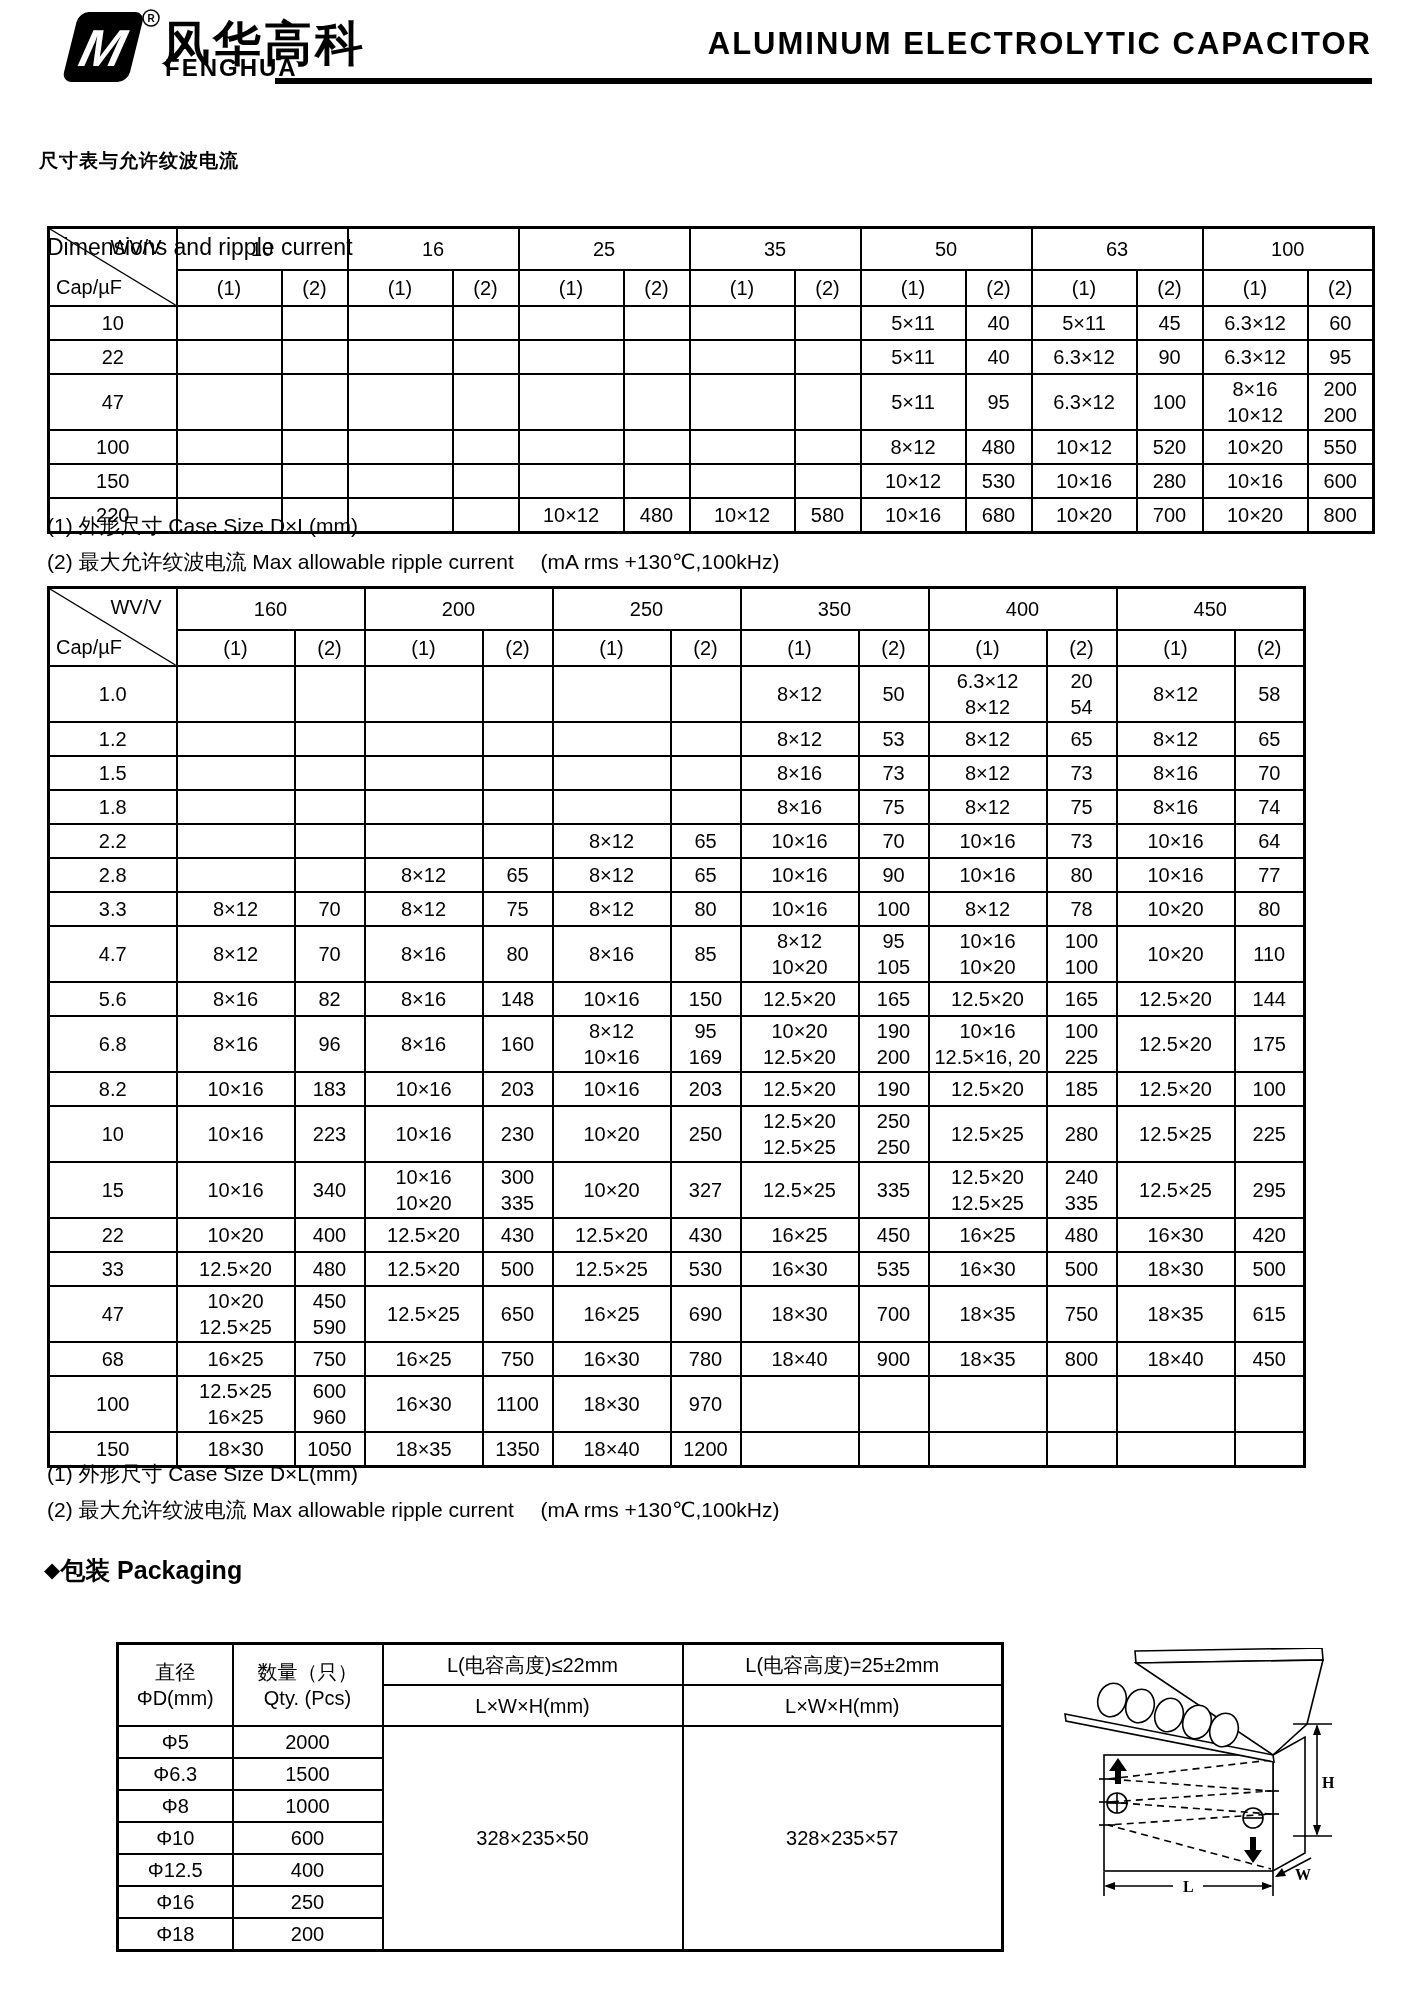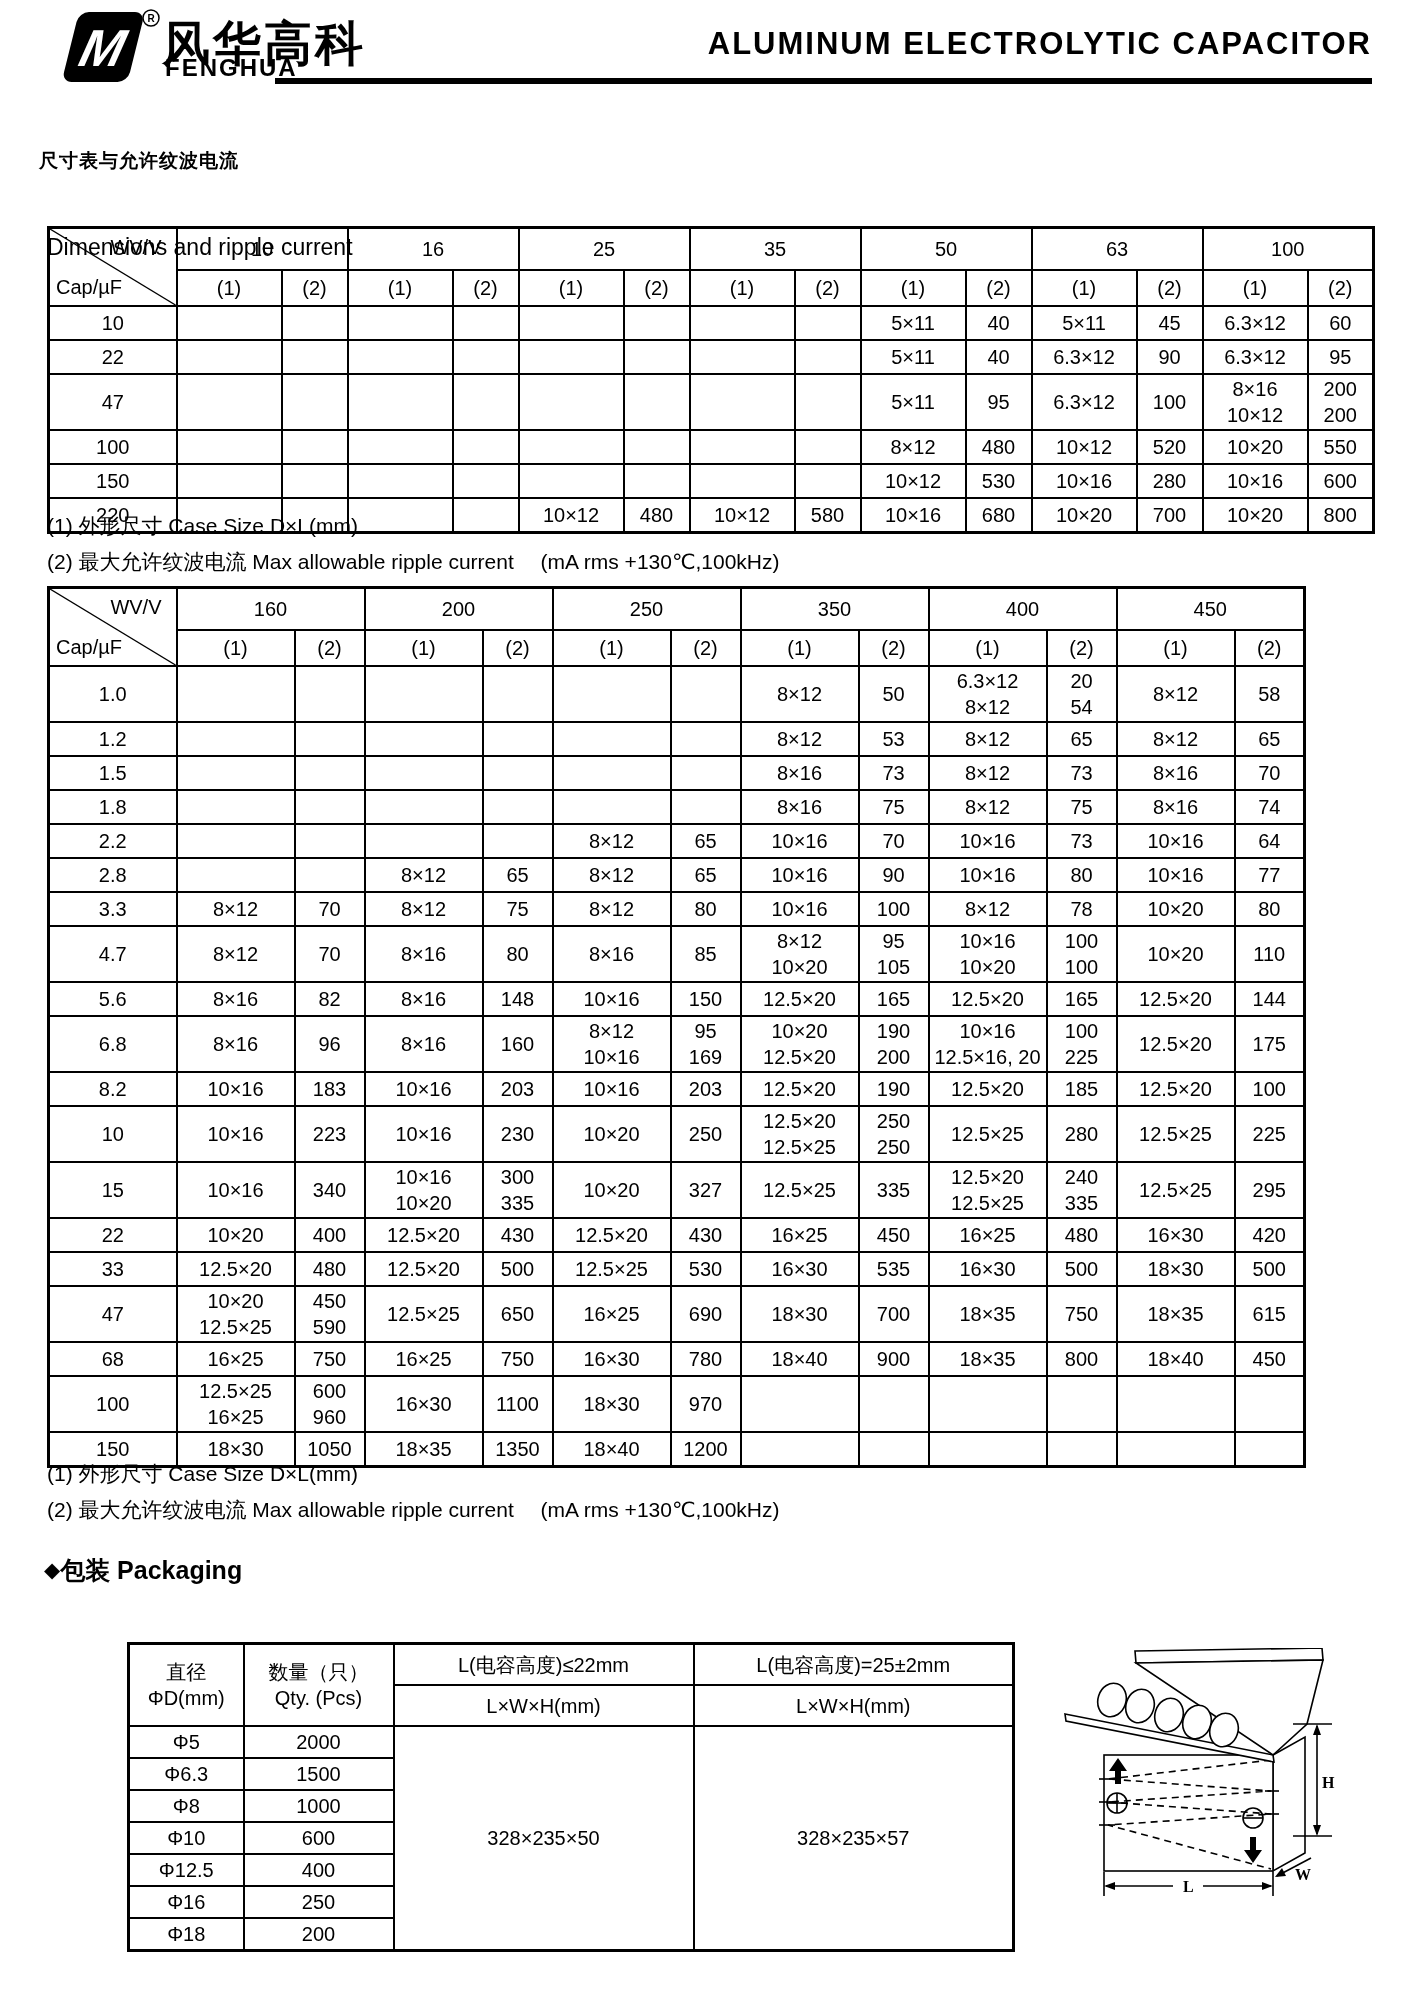--- a/index.html
+++ b/index.html
@@ -598,21 +598,21 @@
   </div>
 
   <div class="abs note" style="top:1460px;">(1) 外形尺寸  Case Size D×L(mm)</div>
   <div class="abs note" style="top:1496px;">(2) 最大允许纹波电流  Max allowable ripple current　 (mA rms +130℃,100kHz)</div>
 
   <div class="abs pkg-title">
     <span class="diamond">◆</span><span>包装</span>
     <span>Packaging</span>
   </div>
 
-  <div class="abs" style="left:127px; top:1642px;">
+  <div class="abs" style="left:116px; top:1642px;">
     <table id="pkg-table" style="width:885px;">
         <colgroup>
           <col class="p1">
           <col class="p2">
           <col class="p3">
           <col class="p4">
         </colgroup>
         <thead>
           <tr>
             <th rowspan="2">

